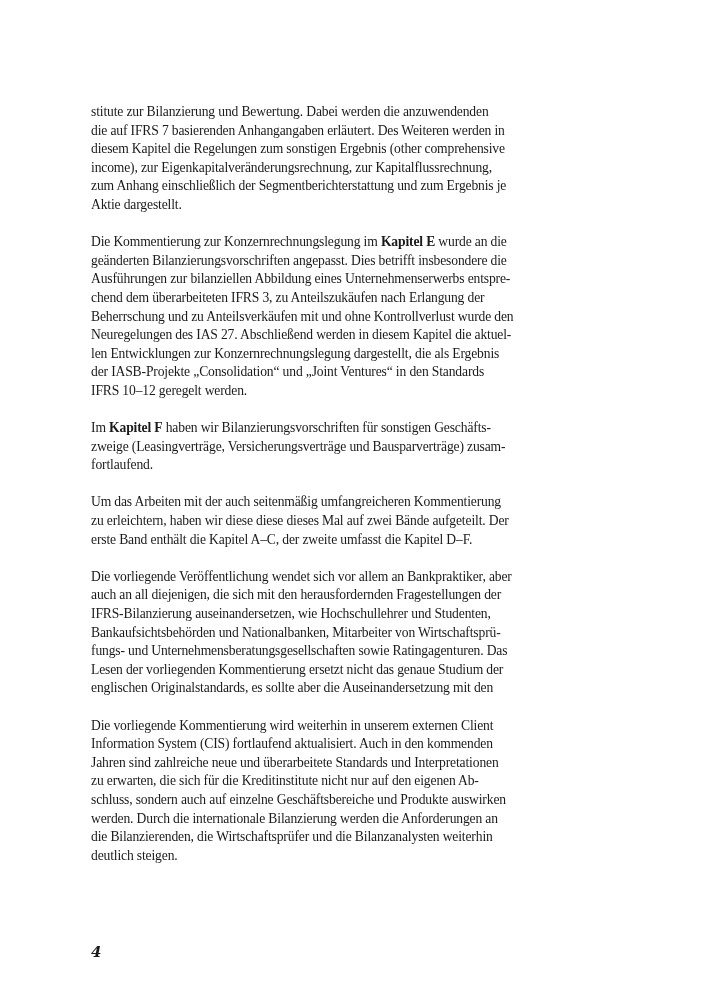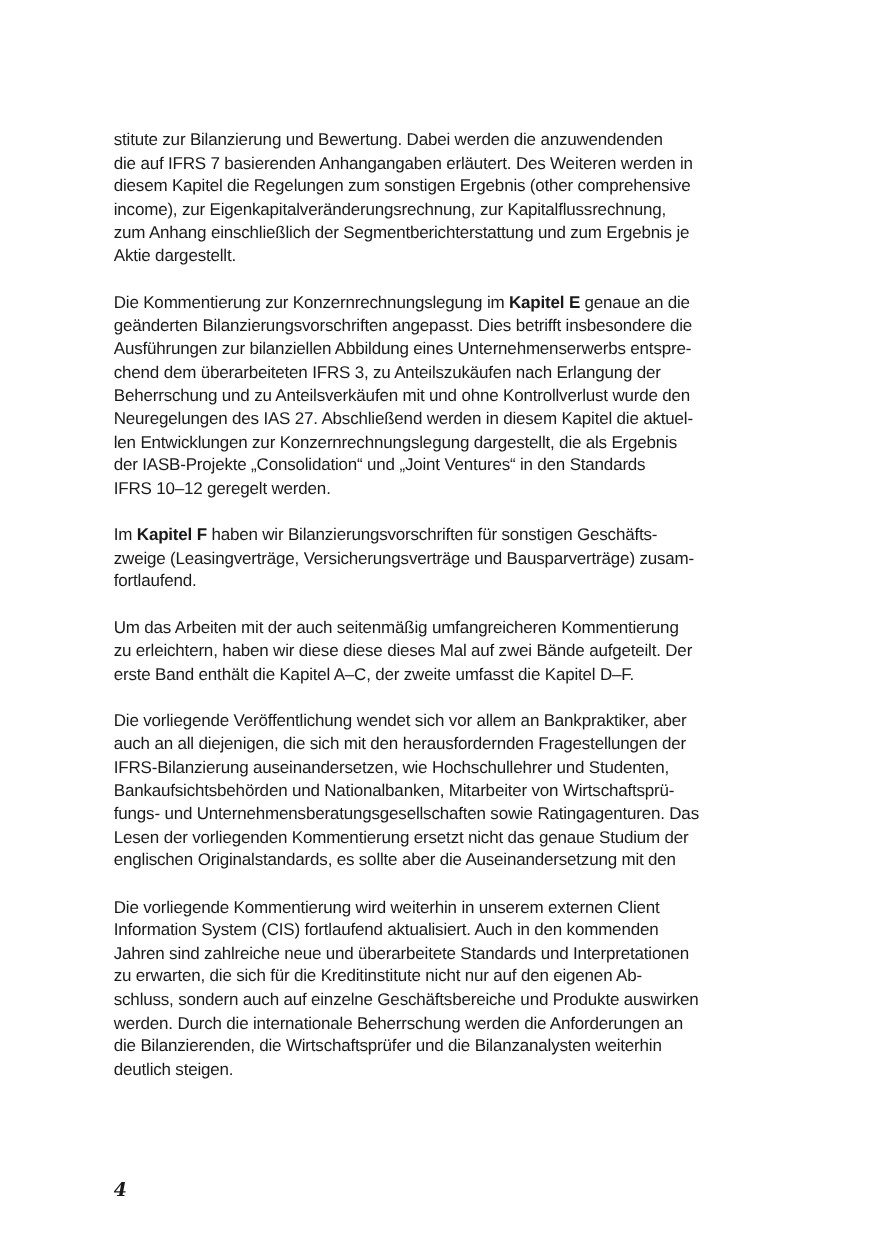--- a/index.html
+++ b/index.html
@@ -1,20 +1,20 @@
 <!DOCTYPE html>
 <html><head>
 <meta charset="utf-8">
 <style>
   html, body { margin: 0; padding: 0; background: #ffffff; }
   body { width: 705px; height: 1000px; position: relative; overflow: hidden; }
   .page { position: absolute; left: 0; top: 0; width: 705px; height: 1000px; background: #ffffff; }
   .text-block {
     position: absolute; left: 91px; top: 103px; width: 540px;
-    font-family: Liberation Sans, sans-serif;
+    font-family: Liberation Serif, serif;
     font-size: 13.6px;
     line-height: 18.6px;
     color: #1a1a1a;
     letter-spacing: -0.15px;
   }
   .para { margin: 0 0 18.6px 0; }
   .line { display: block; white-space: nowrap; }
   .bold { font-weight: bold; }
   .page-number {
     position: absolute; left: 91px; top: 943px;
@@ -31,21 +31,21 @@
     <p class="para">
       <span class="line">stitute zur Bilanzierung und Bewertung. Dabei werden die anzuwendenden</span>
       <span class="line">die auf IFRS 7 basierenden Anhangangaben erläutert. Des Weiteren werden in</span>
       <span class="line">diesem Kapitel die Regelungen zum sonstigen Ergebnis (other comprehensive</span>
       <span class="line">income), zur Eigenkapitalveränderungsrechnung, zur Kapitalflussrechnung,</span>
       <span class="line">zum Anhang einschließlich der Segmentberichterstattung und zum Ergebnis je</span>
       <span class="line">Aktie dargestellt.</span>
     </p>
 
     <p class="para">
-      <span class="line"><span>Die Kommentierung zur Konzernrechnungslegung im </span><span class="bold">Kapitel E</span><span> genaue an die</span></span>
+      <span class="line"><span>Die Kommentierung zur Konzernrechnungslegung im </span><span class="bold">Kapitel E</span><span> wurde an die</span></span>
       <span class="line">geänderten Bilanzierungsvorschriften angepasst. Dies betrifft insbesondere die</span>
       <span class="line">Ausführungen zur bilanziellen Abbildung eines Unternehmenserwerbs entspre-</span>
       <span class="line">chend dem überarbeiteten IFRS 3, zu Anteilszukäufen nach Erlangung der</span>
       <span class="line">Beherrschung und zu Anteilsverkäufen mit und ohne Kontrollverlust wurde den</span>
       <span class="line">Neuregelungen des IAS 27. Abschließend werden in diesem Kapitel die aktuel-</span>
       <span class="line">len Entwicklungen zur Konzernrechnungslegung dargestellt, die als Ergebnis</span>
       <span class="line">der IASB-Projekte „Consolidation“ und „Joint Ventures“ in den Standards</span>
       <span class="line">IFRS 10–12 geregelt werden.</span>
     </p>
 
@@ -70,21 +70,21 @@
       <span class="line">Lesen der vorliegenden Kommentierung ersetzt nicht das genaue Studium der</span>
       <span class="line">englischen Originalstandards, es sollte aber die Auseinandersetzung mit den</span>
     </p>
 
     <p class="para">
       <span class="line">Die vorliegende Kommentierung wird weiterhin in unserem externen Client</span>
       <span class="line">Information System (CIS) fortlaufend aktualisiert. Auch in den kommenden</span>
       <span class="line">Jahren sind zahlreiche neue und überarbeitete Standards und Interpretationen</span>
       <span class="line">zu erwarten, die sich für die Kreditinstitute nicht nur auf den eigenen Ab-</span>
       <span class="line">schluss, sondern auch auf einzelne Geschäftsbereiche und Produkte auswirken</span>
-      <span class="line">werden. Durch die internationale Beherrschung werden die Anforderungen an</span>
+      <span class="line">werden. Durch die internationale Bilanzierung werden die Anforderungen an</span>
       <span class="line">die Bilanzierenden, die Wirtschaftsprüfer und die Bilanzanalysten weiterhin</span>
       <span class="line">deutlich steigen.</span>
     </p>
 
   </div>
 
   <div class="page-number">4</div>
 </div>
 
 </body></html>

